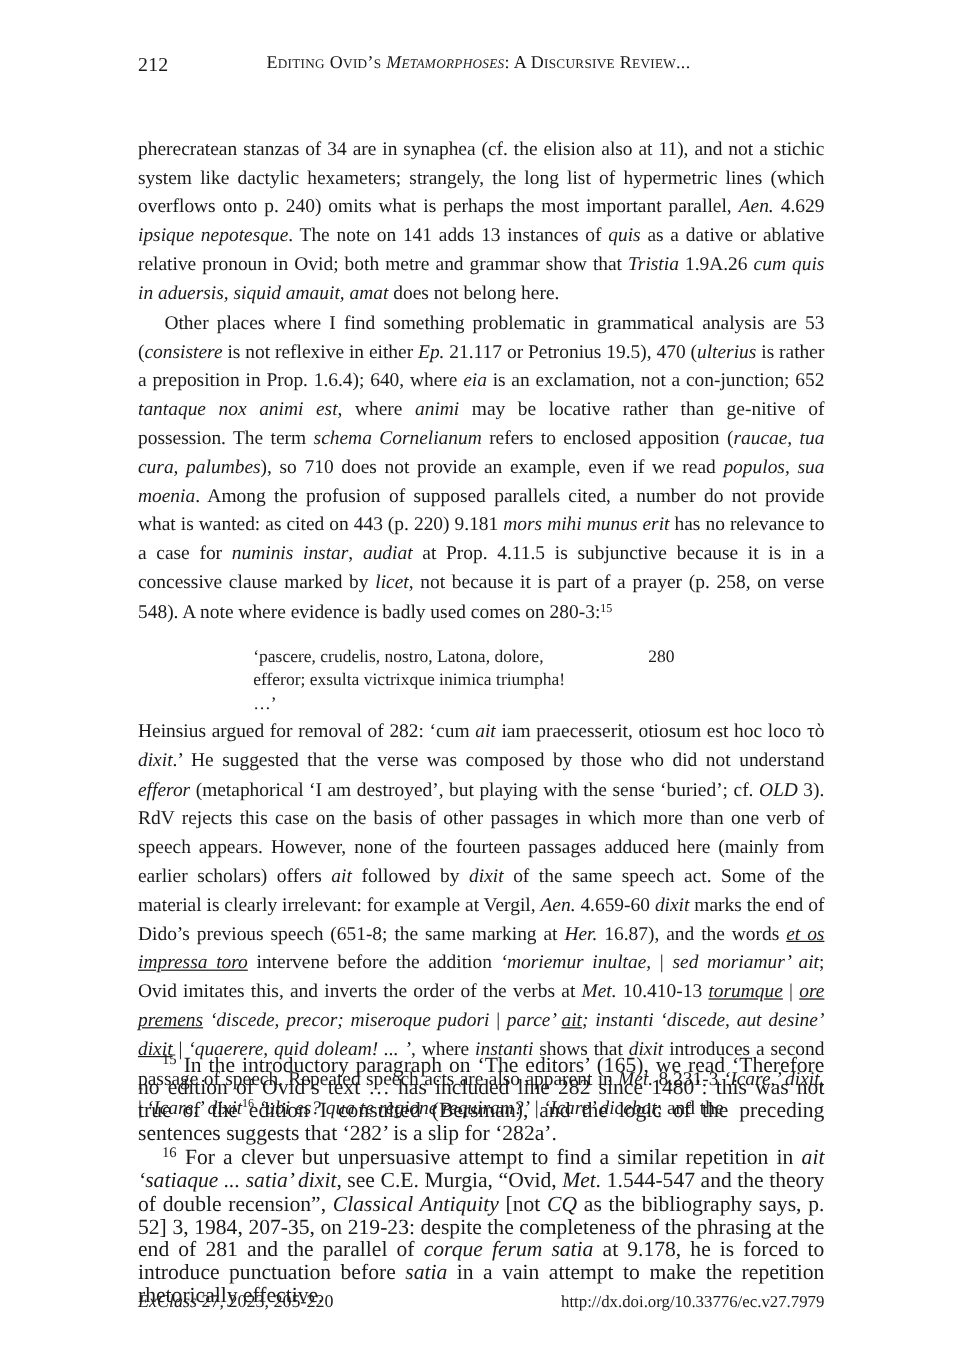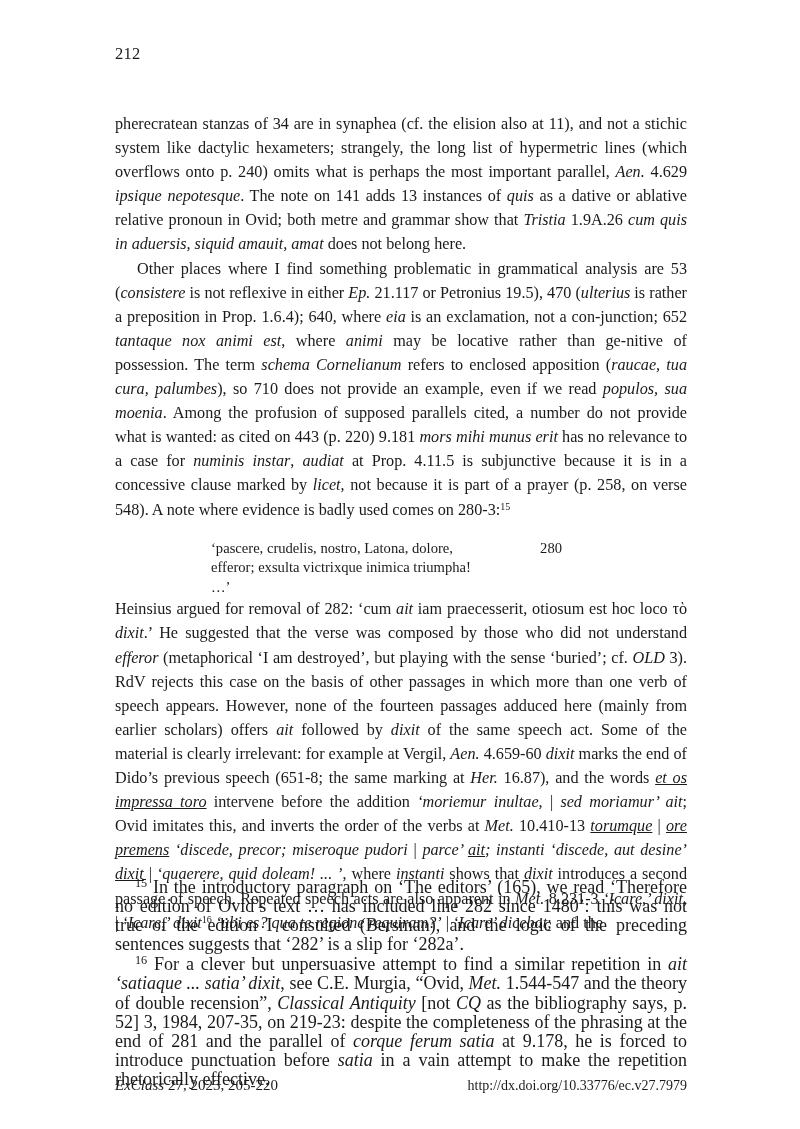--- a/index.html
+++ b/index.html
@@ -135,20 +135,21 @@
   .footer .ref i { font-style: italic; }
   .footer .doi { font-size: 14px; margin-top: 20px; }
 </style>
 </head>
 <body>
 
 <div class="page">
 
   <div class="runhead">
     <span class="folio">212</span>
+    <span class="runhead-title"><span>Editing Ovid’s </span><i>Metamorphoses</i><span>: A Discursive Review...</span></span>
   </div>
 
   <div class="textblock">
 
     <p class="body">pherecratean stanzas of 34 are in synaphea (cf. the elision also at 11), and not a stichic system like dactylic hexameters; strangely, the long list of hypermetric lines (which overflows onto p. 240) omits what is perhaps the most important parallel, <i>Aen.</i> 4.629 <i>ipsique nepotesque</i>. The note on 141 adds 13 instances of <i>quis</i> as a dative or ablative relative pronoun in Ovid; both metre and grammar show that <i>Tristia</i> 1.9A.26 <i>cum quis in aduersis, siquid amauit, amat</i> does not belong here.</p>
 
     <p class="body indent">Other places where I find something problematic in grammatical analysis are 53 (<i>consistere</i> is not reflexive in either <i>Ep.</i> 21.117 or Petronius 19.5), 470 (<i>ulterius</i> is rather a preposition in Prop. 1.6.4); 640, where <i>eia</i> is an exclamation, not a con-junction; 652 <i>tantaque nox animi est</i>, where <i>animi</i> may be locative rather than ge-nitive of possession. The term <i>schema Cornelianum</i> refers to enclosed apposition (<i>raucae, tua cura, palumbes</i>), so 710 does not provide an example, even if we read <i>populos, sua moenia</i>. Among the profusion of supposed parallels cited, a number do not provide what is wanted: as cited on 443 (p. 220) 9.181 <i>mors mihi munus erit</i> has no relevance to a case for <i>numinis instar</i>, <i>audiat</i> at Prop. 4.11.5 is subjunctive because it is in a concessive clause marked by <i>licet</i>, not because it is part of a prayer (p. 258, on verse 548). A note where evidence is badly used comes on 280-3:<sup>15</sup></p>
 
     <div class="quote">
       <span class="lineno">280</span>

